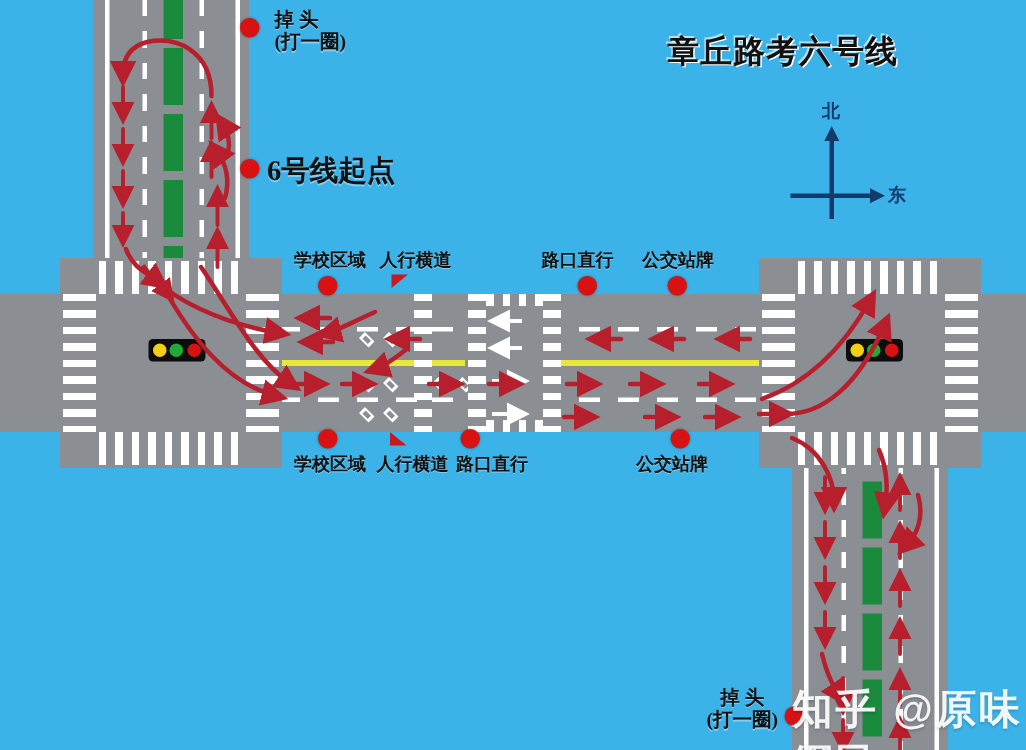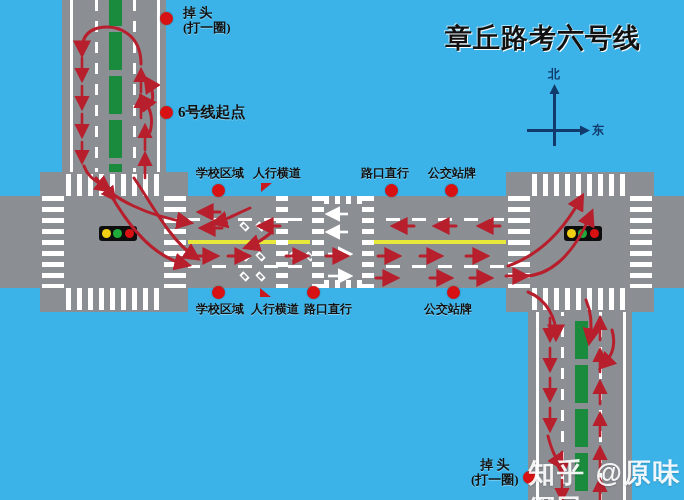--- a/index.html
+++ b/index.html
@@ -50,21 +50,21 @@
     position: absolute;
     color: #111;
     font-weight: bold;
     font-family: "Liberation Serif","DejaVu Serif",serif;
     white-space: nowrap;
     line-height: 1.12;
     text-shadow: 0 1px 0 rgba(255,255,255,.35);
   }
   .title {
     position: absolute;
-    font-size: 27px; font-weight: bold; color:#111;
+    font-size: 21px; font-weight: bold; color:#111;
     letter-spacing: 1px;
     font-family: "Liberation Serif","DejaVu Serif",serif;
     text-shadow: 1px 1px 0 #ffffff, -1px -1px 0 rgba(255,255,255,.6);
   }
   .dot {
     position: absolute; width: 13px; height: 13px; border-radius: 50%;
     background: #d81212; box-shadow: 0 0 2px rgba(0,0,0,.35);
   }
   .tri {
     position:absolute; width:0; height:0;
@@ -280,21 +280,21 @@
   <div class="cmp-txt" style="left:548px;top:66px;">北</div>
   <div class="cmp-txt" style="left:592px;top:122px;">东</div>
 
   <div class="dot" style="left:160px;top:12px;"></div>
   <div class="lbl" style="left:183px;top:6px;font-size:13px;">
     <div>掉 头</div>
     <div>(打一圈)</div>
   </div>
 
   <div class="dot" style="left:160px;top:106px;"></div>
-  <div class="lbl" style="left:178px;top:104px;font-size:15px;">6号线起点</div>
+  <div class="lbl" style="left:178px;top:104px;font-size:19px;">6号线起点</div>
 
   <div class="dot" style="left:212px;top:184px;"></div>
   <div class="lbl" style="left:196px;top:167px;font-size:12px;">学校区域</div>
 
   <div class="tri" style="left:261px;top:183px;"></div>
   <div class="lbl" style="left:253px;top:167px;font-size:12px;">人行横道</div>
 
   <div class="dot" style="left:385px;top:184px;"></div>
   <div class="lbl" style="left:361px;top:167px;font-size:12px;">路口直行</div>
 

